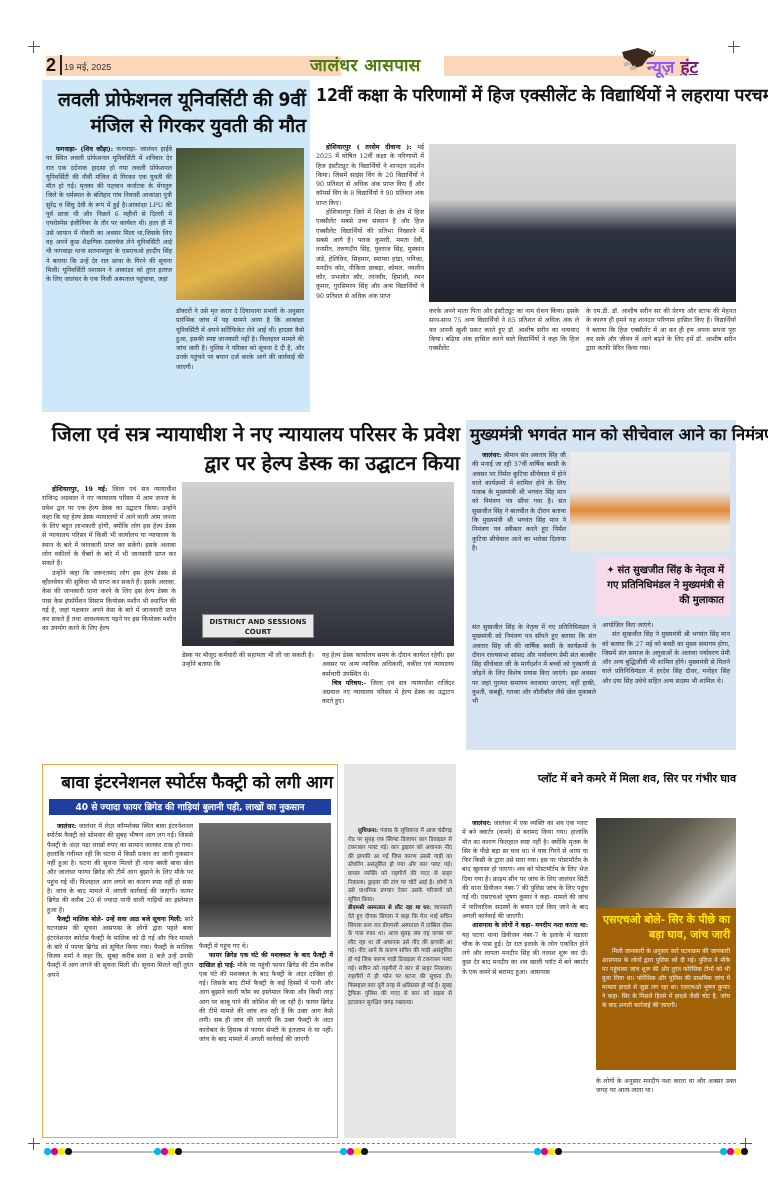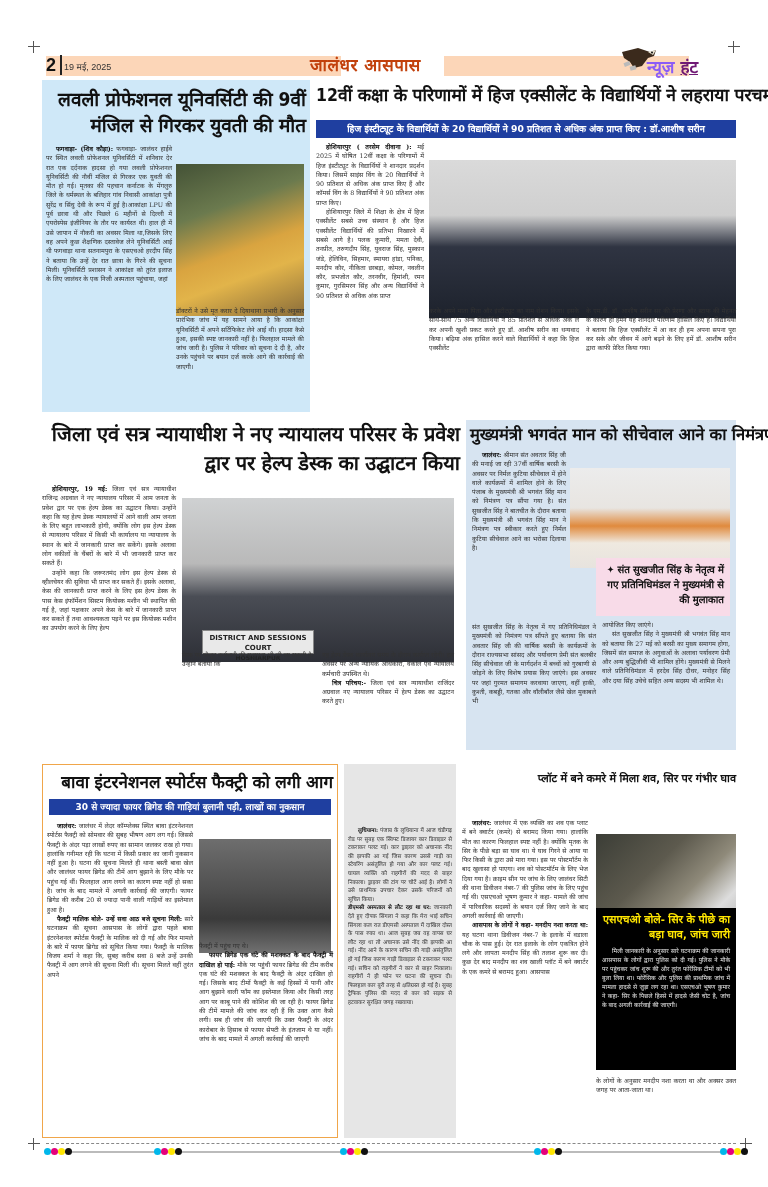--- a/index.html
+++ b/index.html
@@ -8,37 +8,37 @@
   .abs { position: absolute; }
   .crop { position: absolute; width: 12px; height: 12px; }
   .crop::before, .crop::after { content: ""; position: absolute; background: #555; }
   .crop::before { left: 5px; top: 0; width: 1px; height: 12px; }
   .crop::after { top: 5px; left: 0; width: 12px; height: 1px; }
 
   .hdr-strip { left: 46px; top: 56px; width: 295px; height: 20px; background: #fcd6b8; }
   .hdr-strip2 { left: 444px; top: 56px; width: 245px; height: 20px; background: #fcd6b8; }
   .pg-num { left: 46px; top: 55px; font: bold 18px "Liberation Sans", sans-serif; color: #111; border-right: 2px solid #222; padding-right: 4px; line-height: 20px; }
   .pg-date { left: 64px; top: 60px; font: 9px "Liberation Sans", sans-serif; color: #333; }
-  .section-title { left: 310px; top: 55px; font: bold 17px "DejaVu Serif", serif; color: #c2410c; line-height: 21px; letter-spacing: 0.5px; }
+  .section-title { left: 310px; top: 55px; font: bold 17px "DejaVu Serif", serif; color: #4d7c0f; line-height: 21px; letter-spacing: 0.5px; }
   .logo { left: 620px; top: 44px; width: 78px; height: 34px; }
   .logo-text { position: absolute; right: 0; bottom: 0; font: bold 17px "DejaVu Sans", sans-serif; }
   .logo-a { color: #8b5cf6; }
   .logo-b { color: #701a75; text-decoration: underline; }
   .eagle { position: absolute; left: 0; top: 0; width: 40px; height: 30px; }
 
   .headline { font-family: "DejaVu Sans Condensed", "DejaVu Sans", sans-serif; font-weight: bold; color: #111; text-align: right; }
   .body-text { font-size: 6.3px; line-height: 9.3px; text-align: justify; color: #333; }
   .body-text b { color: #111; }
   .indent { text-indent: 10px; }
 
   .box-blue { background: #cfe8f8; }
   .box-gray { background: #e6e6e6; }
   .box-lblue { background: #d7e4f1; }
 
-  .photo { background: #6a6f78; overflow: hidden; margin-top: 16px; }
+  .photo { background: #6a6f78; overflow: hidden; }
   .photo-girl { background: linear-gradient(160deg, #445236 0%, #6b7a4e 30%, #d9a440 55%, #e2b44a 70%, #8a6d3a 100%); }
   .photo-students { background: linear-gradient(180deg, #dadada 0%, #cfcfcf 35%, #2f3442 55%, #1d222c 100%); }
   .photo-court { background: linear-gradient(180deg, #cfd1d2 0%, #b9b9b9 40%, #4a4d55 60%, #2d2f36 100%); }
   .photo-cm { background: linear-gradient(180deg, #ececec 0%, #e8e5e1 40%, #e08a3d 58%, #efe9e0 75%, #e7e3de 100%); }
   .photo-fire { background: linear-gradient(180deg, #6e6e6e 0%, #4f4f4f 45%, #3a3a3a 70%, #717171 100%); }
   .photo-police { background: linear-gradient(135deg, #3b3d36 0%, #5d5a4e 40%, #8f8a7a 65%, #ddd 85%, #bfbfbf 100%); }
 
   .banner-blue { background: #1f3fa0; color: #fff; font-family: "DejaVu Sans", sans-serif; font-weight: bold; text-align: center; }
   .court-sign { position: absolute; background: #e9e9e9; color: #222; font: bold 7px "DejaVu Sans", sans-serif; text-align: center; border: 1px solid #888; }
 
@@ -75,21 +75,20 @@
   <div class="headline" style="position:absolute;left:6px;top:6px;width:258px;font-size:19px;line-height:26px;">लवली प्रोफेशनल यूनिवर्सिटी की 9वीं मंजिल से गिरकर युवती की मौत</div>
   <div class="body-text" style="position:absolute;left:4px;top:64px;width:126px;">
     <p class="indent"><b>फगवाड़ा- (शिव कौड़ा):</b> <span>फगवाड़ा- जालंधर हाईवे पर स्थित लवली प्रोफेशनल यूनिवर्सिटी में शनिवार देर रात एक दर्दनाक हादसा हो गया लवली प्रोफेशनल यूनिवर्सिटी की नौवीं मंजिल से गिरकर एक युवती की मौत हो गई। मृतका की पहचान कर्नाटक के मेंगलुरु जिले के धर्मस्थल के बलिहार गांव निवासी आकांक्षा पुत्री सुरेंद्र व सिंधु देवी के रूप में हुई है।आकांक्षा LPU की पूर्व छात्रा थी और पिछले 6 महीनों से दिल्ली में एयरोस्पेस इंजीनियर के तौर पर कार्यरत थी। हाल ही में उसे जापान में नौकरी का अवसर मिला था,जिसके लिए वह अपने कुछ शैक्षणिक दस्तावेज लेने यूनिवर्सिटी आई थी फगवाड़ा थाना सतनामपुरा के एसएचओ हरदीप सिंह ने बताया कि उन्हें देर रात छात्रा के गिरने की सूचना मिली। यूनिवर्सिटी प्रशासन ने आकांक्षा को तुरंत इलाज के लिए जालंधर के एक निजी अस्पताल पहुंचाया, जहां</span></p>
   </div>
   <div class="photo photo-girl" style="position:absolute;left:134px;top:68px;width:128px;height:152px;"></div>
   <div class="body-text" style="position:absolute;left:134px;top:226px;width:128px;">डॉक्टरों ने उसे मृत करार दे दियाथाना प्रभारी के अनुसार प्रारंभिक जांच में यह सामने आया है कि आकांक्षा यूनिवर्सिटी में अपने सर्टिफिकेट लेने आई थी। हादसा कैसे हुआ, इसकी स्पष्ट जानकारी नहीं है। फिलहाल मामले की जांच जारी है। पुलिस ने परिवार को सूचना दे दी है, और उनके पहुंचने पर बयान दर्ज करके आगे की कार्रवाई की जाएगी।</div>
 </div>
 
 <div class="abs" style="left:316px;top:80px;width:420px;height:332px;">
   <div class="headline" style="position:absolute;left:0;top:4px;width:420px;font-size:17.5px;line-height:22px;white-space:nowrap;">12वीं कक्षा के परिणामों में हिज एक्सीलेंट के विद्यार्थियों ने लहराया परचम</div>
-  <div class="banner-blue" style="position:absolute;left:0;top:40px;width:420px;height:18px;font-size:9.2px;line-height:18px;white-space:nowrap;overflow:hidden;">हिज इंस्टीट्यूट के विद्यार्थियों के 20 विद्यार्थियों ने 90 प्रतिशत से अधिक अंक प्राप्त किए : डॉ.आशीष सरीन</div>
   <div class="body-text" style="position:absolute;left:0;top:62px;width:108px;">
     <p class="indent"><b>होशियारपुर ( तरसेम दीवाना ):</b> <span>मई 2025 में घोषित 12वीं कक्षा के परिणामों में हिज इंस्टीट्यूट के विद्यार्थियों ने शानदार प्रदर्शन किया। जिसमें साइंस विंग के 20 विद्यार्थियों ने 90 प्रतिशत से अधिक अंक प्राप्त किए हैं और कॉमर्स विंग के 8 विद्यार्थियों ने 90 प्रतिशत अंक प्राप्त किए।</span></p>
     <p class="indent">होशियारपुर जिले में शिक्षा के क्षेत्र में हिज एक्सीलेंट सबसे उच्च संस्थान है और हिज एक्सीलेंट विद्यार्थियों की प्रतिभा निखारने में सबसे आगे है। पलक कुमारी, ममता देवी, तनप्रीत, तरुणदीप सिंह, युवराज सिंह, मुस्कान जंडे, हेलिविन, सिहमार, स्मायरा हांडा, पनिका, मनदीप कौर, नीकिता छाबड़ा, कोमल, नवलीन कौर, प्रभजोत कौर, तरनवीर, हिमांशी, रमन कुमार, गुरसिमरन सिंह और अन्य विद्यार्थियों ने 90 प्रतिशत से अधिक अंक प्राप्त</p>
   </div>
   <div class="photo photo-students" style="position:absolute;left:113px;top:64px;width:307px;height:158px;"></div>
   <div class="body-text" style="position:absolute;left:113px;top:226px;width:150px;">करके अपने माता पिता और इंस्टीट्यूट का नाम रोशन किया। इसके साथ-साथ 75 अन्य विद्यार्थियों ने 85 प्रतिशत से अधिक अंक ले कर अपनी खुशी प्रकट करते हुए डॉ. आशीष सरीन का धन्यवाद किया। बढ़िया अंक हासिल करने वाले विद्यार्थियों ने कहा कि हिज एक्सीलेंट</div>
   <div class="body-text" style="position:absolute;left:270px;top:226px;width:150px;">के एम.डी. डॉ. आशीष सरीन सर की प्रेरणा और स्टाफ की मेहनत के कारण ही हमने यह शानदार परिणाम हासिल किए हैं। विद्यार्थियों ने बताया कि हिज एक्सीलेंट में आ कर ही हम अपना सपना पूरा कर सके और जीवन में आगे बढ़ने के लिए हमें डॉ. आशीष सरीन द्वारा काफी प्रेरित किया गया।</div>
 </div>
 
 <div class="abs" style="left:42px;top:420px;width:418px;height:330px;">
@@ -125,21 +124,21 @@
     </div>
   </div>
   <div class="body-text" style="position:absolute;left:136px;top:200px;width:128px;">
     <p>आयोजित किए जाएंगे।</p>
     <p class="indent">संत सुखजीत सिंह ने मुख्यमंत्री श्री भगवंत सिंह मान को बताया कि 27 मई को बरसी का मुख्य समागम होगा, जिसमें संत समाज के अगुवाओं के अलावा पर्यावरण प्रेमी और अन्य बुद्धिजीवी भी शामिल होंगे। मुख्यमंत्री से मिलने वाले प्रतिनिधिमंडल में हरदेव सिंह दौधर, मनोहर सिंह और दया सिंह उचेचे सहित अन्य सदस्य भी शामिल थे।</p>
   </div>
 </div>
 
 <div class="abs" style="left:42px;top:764px;width:296px;height:374px;border:1.5px solid #f0a64a;">
   <div class="headline" style="position:absolute;left:6px;top:6px;width:284px;font-size:17px;line-height:22px;white-space:nowrap;">बावा इंटरनेशनल स्पोर्टस फैक्ट्री को लगी आग</div>
-  <div class="banner-blue" style="position:absolute;left:6px;top:34px;width:282px;height:16px;font-size:9px;line-height:16px;white-space:nowrap;overflow:hidden;">30 से ज्यादा फायर ब्रिगेड की गाड़ियां बुलानी पड़ी, लाखों का नुकसान</div>
+  <div class="banner-blue" style="position:absolute;left:6px;top:34px;width:282px;height:16px;font-size:9px;line-height:16px;white-space:nowrap;overflow:hidden;">40 से ज्यादा फायर ब्रिगेड की गाड़ियां बुलानी पड़ी, लाखों का नुकसान</div>
   <div class="body-text" style="position:absolute;left:4px;top:56px;width:146px;">
     <p class="indent"><b>जालंधर:</b> <span>जालंधर में लेदर कॉम्प्लेक्स स्थित बावा इंटरनेशनल स्पोर्टस फैक्ट्री को सोमवार की सुबह भीषण आग लग गई। जिससे फैक्ट्री के अंदर पड़ा लाखों रुपए का सामान जलकर राख हो गया। हालांकि गनीमत रही कि घटना में किसी प्रकार का जानी नुकसान नहीं हुआ है। घटना की सूचना मिलते ही थाना बस्ती बावा खेल और जालंधर फायर ब्रिगेड की टीमें आग बुझाने के लिए मौके पर पहुंच गई थीं। फिलहाल आग लगने का कारण स्पष्ट नहीं हो सका है। जांच के बाद मामले में अगली कार्रवाई की जाएगी। फायर ब्रिगेड की करीब 20 से ज्यादा पानी वाली गाड़ियों का इस्तेमाल हुआ है।</span></p>
     <p class="indent"><b>फैक्ट्री मालिक बोले- उन्हें सवा आठ बजे सूचना मिली:</b> <span>सारे घटनाक्रम की सूचना आसपास के लोगों द्वारा पहले बावा इंटरनेशनल स्पोर्टस फैक्ट्री के मालिक को दी गई और फिर मामले के बारे में फायर ब्रिगेड को सूचित किया गया। फैक्ट्री के मालिक विजय शर्मा ने कहा कि, सुबह करीब सवा 8 बजे उन्हें उनकी फैक्ट्री में आग लगने की सूचना मिली थी। सूचना मिलते वहीं तुरंत अपने</span></p>
   </div>
   <div class="photo photo-fire" style="position:absolute;left:156px;top:58px;width:132px;height:114px;"></div>
   <div class="body-text" style="position:absolute;left:156px;top:176px;width:134px;">
     <p>फैक्ट्री में पहुंच गए थे।</p>
     <p class="indent"><b>फायर ब्रिगेड एक घंटे की मशक्कत के बाद फैक्ट्री में दाखिल हो पाई:</b> <span>मौके पर पहुंची फायर ब्रिगेड की टीम करीब एक घंटे की मशक्कत के बाद फैक्ट्री के अंदर दाखिल हो गई। जिसके बाद टीमों फैक्ट्री के कई हिस्सों में पानी और आग बुझाने वाली फॉम का इस्तेमाल किया और किसी तरह आग पर काबू पाने की कोशिश की जा रही है। फायर ब्रिगेड की टीमें मामले की जांच कर रही हैं कि उक्त आग कैसे लगी। सब ही जांच की जाएगी कि उक्त फैक्ट्री के अंदर कारोबार के हिसाब से फायर सेफ्टी के इंतजाम थे या नहीं। जांच के बाद मामले में अगली कार्रवाई की जाएगी</span></p>
   </div>
 </div>
@@ -151,21 +150,21 @@
   </div>
 </div>
 
 <div class="abs" style="left:462px;top:764px;width:274px;height:374px;">
   <div class="headline" style="position:absolute;left:0;top:4px;width:274px;font-size:11px;line-height:22px;white-space:nowrap;">प्लॉट में बने कमरे में मिला शव, सिर पर गंभीर घाव</div>
   <div class="body-text" style="position:absolute;left:0;top:54px;width:126px;">
     <p class="indent"><b>जालंधर:</b> <span>जालंधर में एक व्यक्ति का शव एक प्लाट में बने क्वार्टर (कमरे) से बरामद किया गया। हालांकि मौत का कारण फिलहाल स्पष्ट नहीं है। क्योंकि मृतक के सिर के पीछे बड़ा सा घाव था। ये घाव गिरने से आया या फिर किसी के द्वारा उसे मारा गया। इस पर पोस्टमॉर्टम के बाद खुलासा हो पाएगा। शव को पोस्टमॉर्टम के लिए भेज दिया गया है। क्राइम सीन पर जांच के लिए जालंधर सिटी की थाना डिवीजन नंबर-7 की पुलिस जांच के लिए पहुंच गई थी। एसएचओ भूषण कुमार ने कहा- मामले की जांच में पारिवारिक सदस्यों के बयान दर्ज किए जाने के बाद अगली कार्रवाई की जाएगी।</span></p>
     <p class="indent"><b>आसपास के लोगों ने कहा- मनदीप नशा करता था:</b> <span>यह घटना थाना डिवीजन नंबर-7 के इलाके में वडाला चौक के पास हुई। देर रात इलाके के लोग एकत्रित होने लगे और लापता मनदीप सिंह की तलाश शुरू कर दी। कुछ देर बाद मनदीप का शव खाली प्लॉट में बने क्वार्टर के एक कमरे से बरामद हुआ। आसपास</span></p>
   </div>
   <div class="photo photo-police" style="position:absolute;left:134px;top:54px;width:140px;height:90px;"></div>
-  <div style="position:absolute;left:134px;top:144px;width:140px;height:162px;background:#000000;padding:4px 6px;">
+  <div style="position:absolute;left:134px;top:144px;width:140px;height:162px;background:#a16207;padding:4px 6px;">
     <div class="headline" style="color:#ffe600;font-size:11px;line-height:15px;">एसएचओ बोले- सिर के पीछे का बड़ा घाव, जांच जारी</div>
     <div class="body-text indent" style="color:#eee;margin-top:4px;font-size:6px;line-height:9px;">मिली जानकारी के अनुसार सारे घटनाक्रम की जानकारी आसपास के लोगों द्वारा पुलिस को दी गई। पुलिस ने मौके पर पहुंचकर जांच शुरू की और तुरंत फोरेंसिक टीमों को भी बुला लिया था। फोरेंसिक और पुलिस की प्राथमिक जांच में मामला हादसे से जुड़ा लग रहा था। एसएचओ भूषण कुमार ने कहा- सिर के पिछले हिस्से में हादसे जैसी चोट है, जांच के बाद अगली कार्रवाई की जाएगी।</div>
   </div>
   <div class="body-text" style="position:absolute;left:134px;top:312px;width:140px;">के लोगों के अनुसार मनदीप नशा करता था और अक्सर उक्त जगह पर आता-जाता था।</div>
 </div>
 
 <div class="abs footer-rule"></div>
 <div class="abs color-bar"></div>
 <div class="reg" style="left:44px;">
     <span style="background:#00b7eb"></span>

